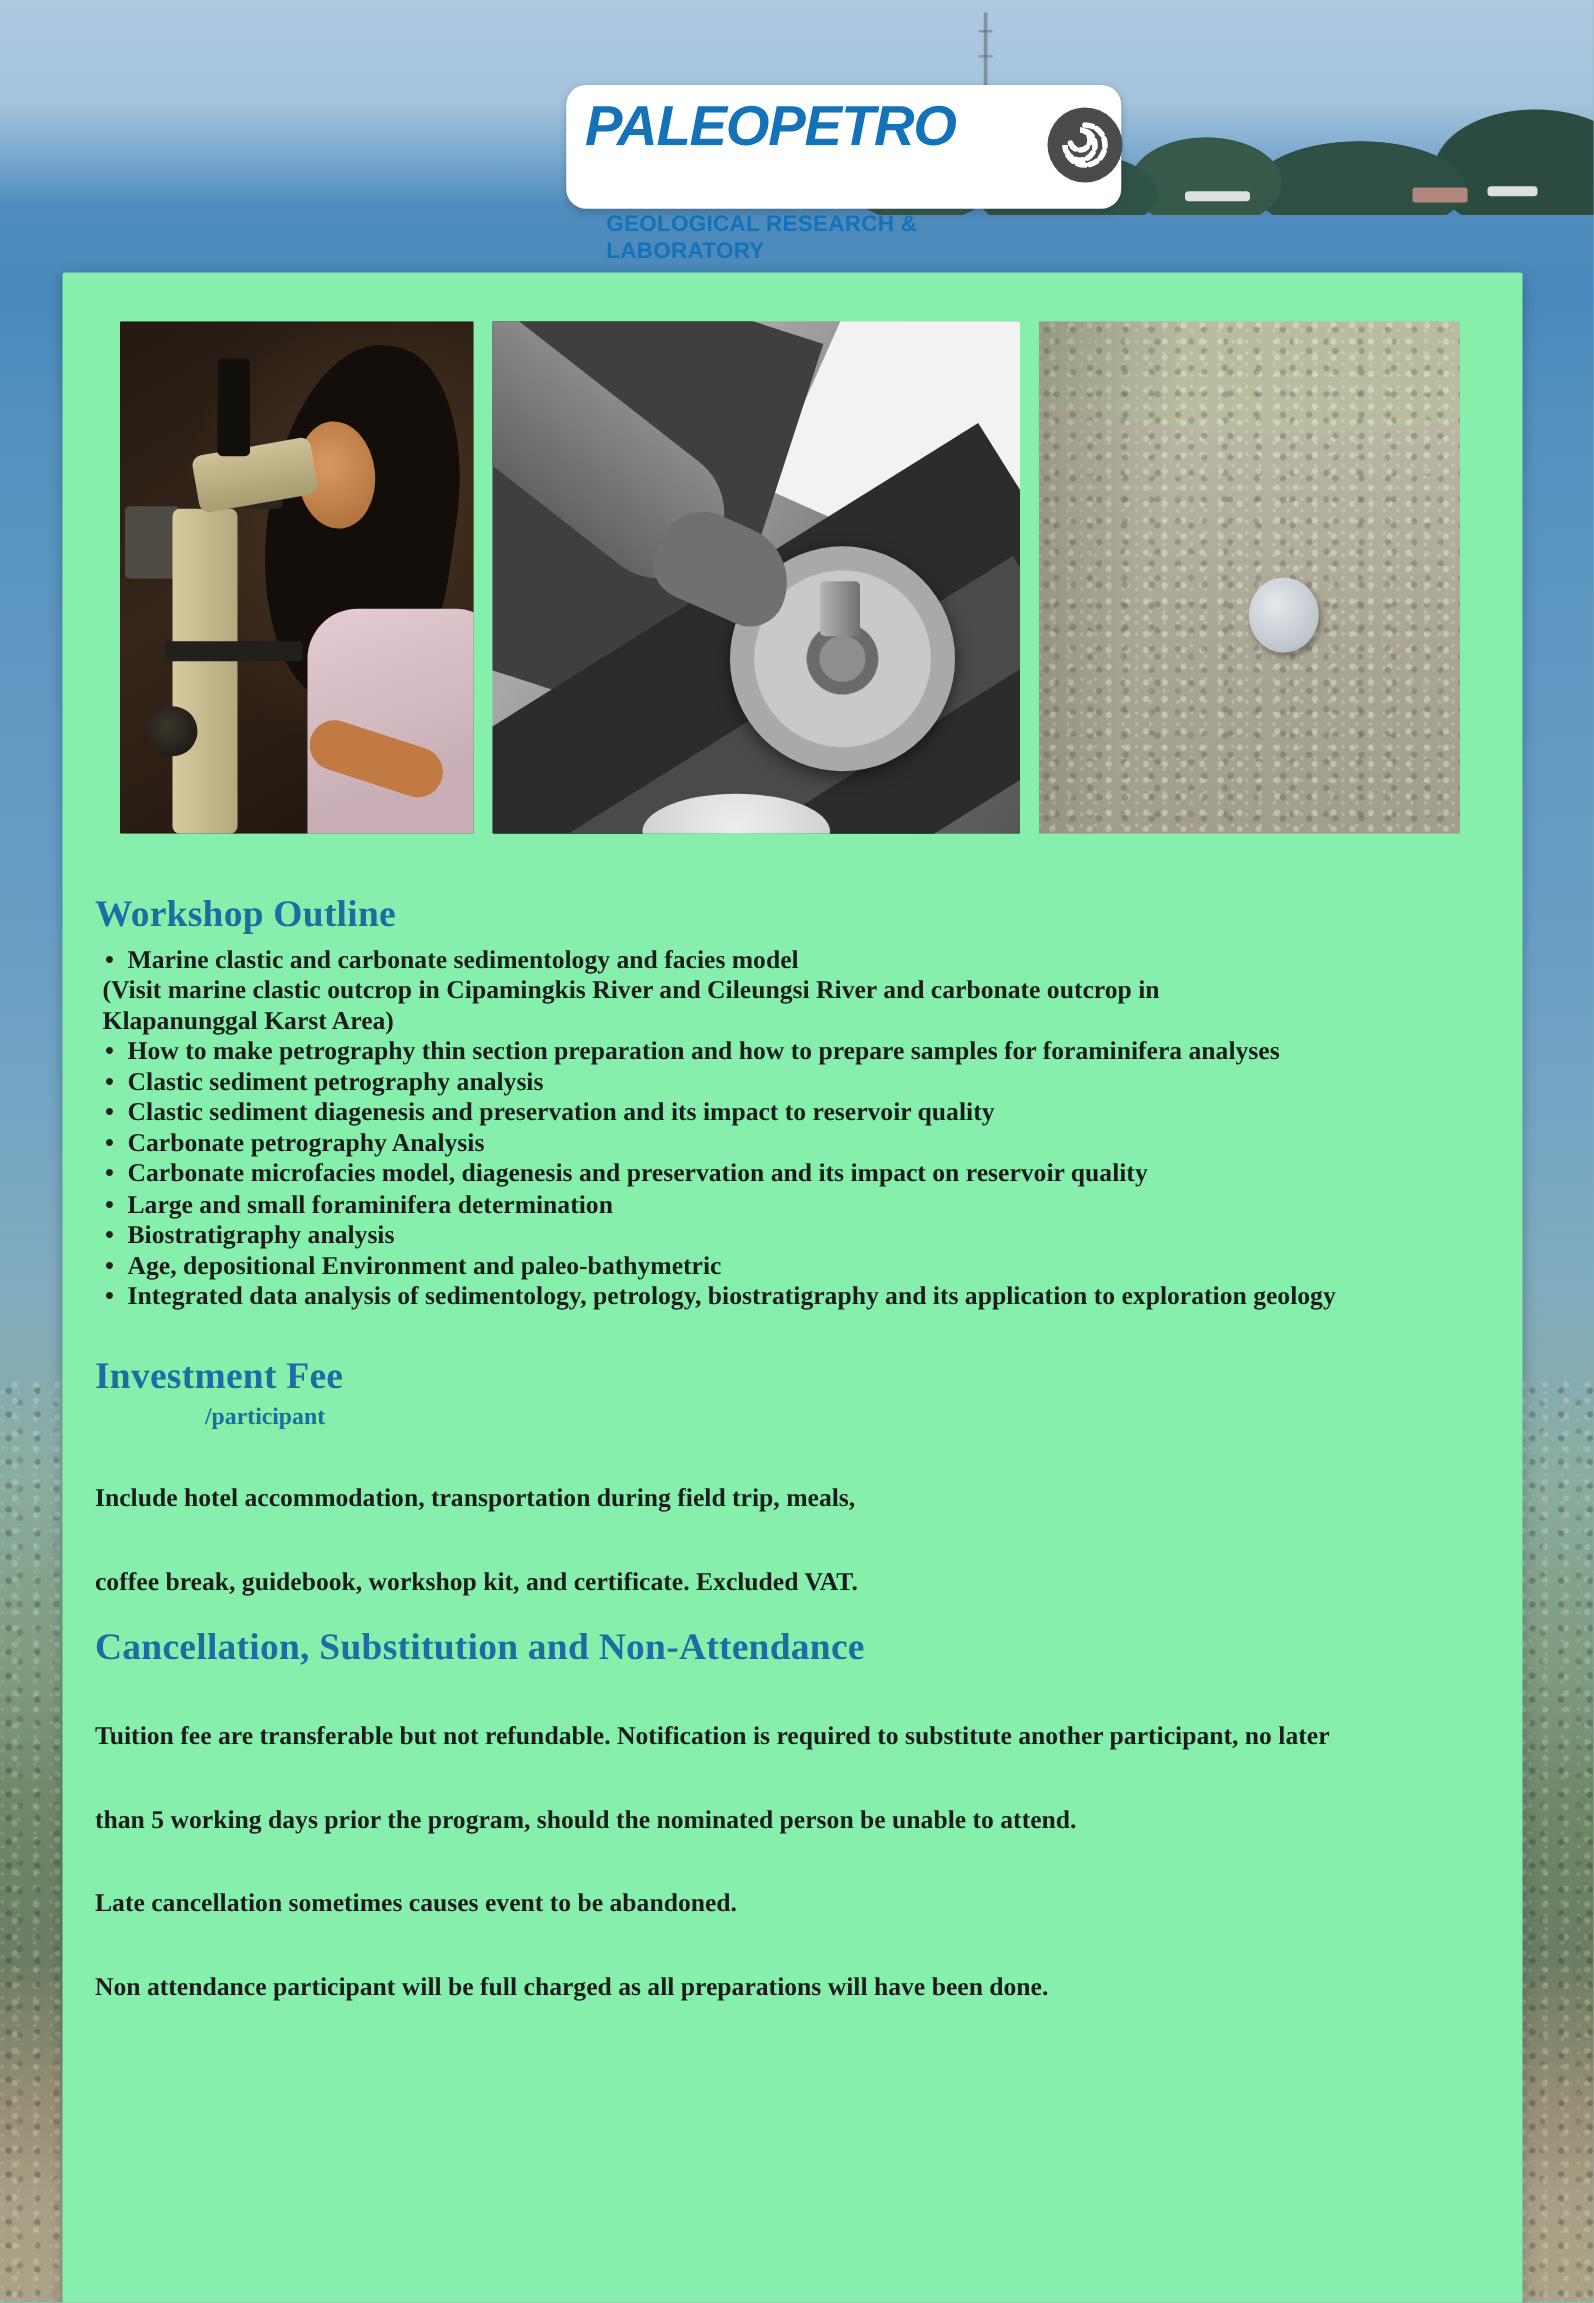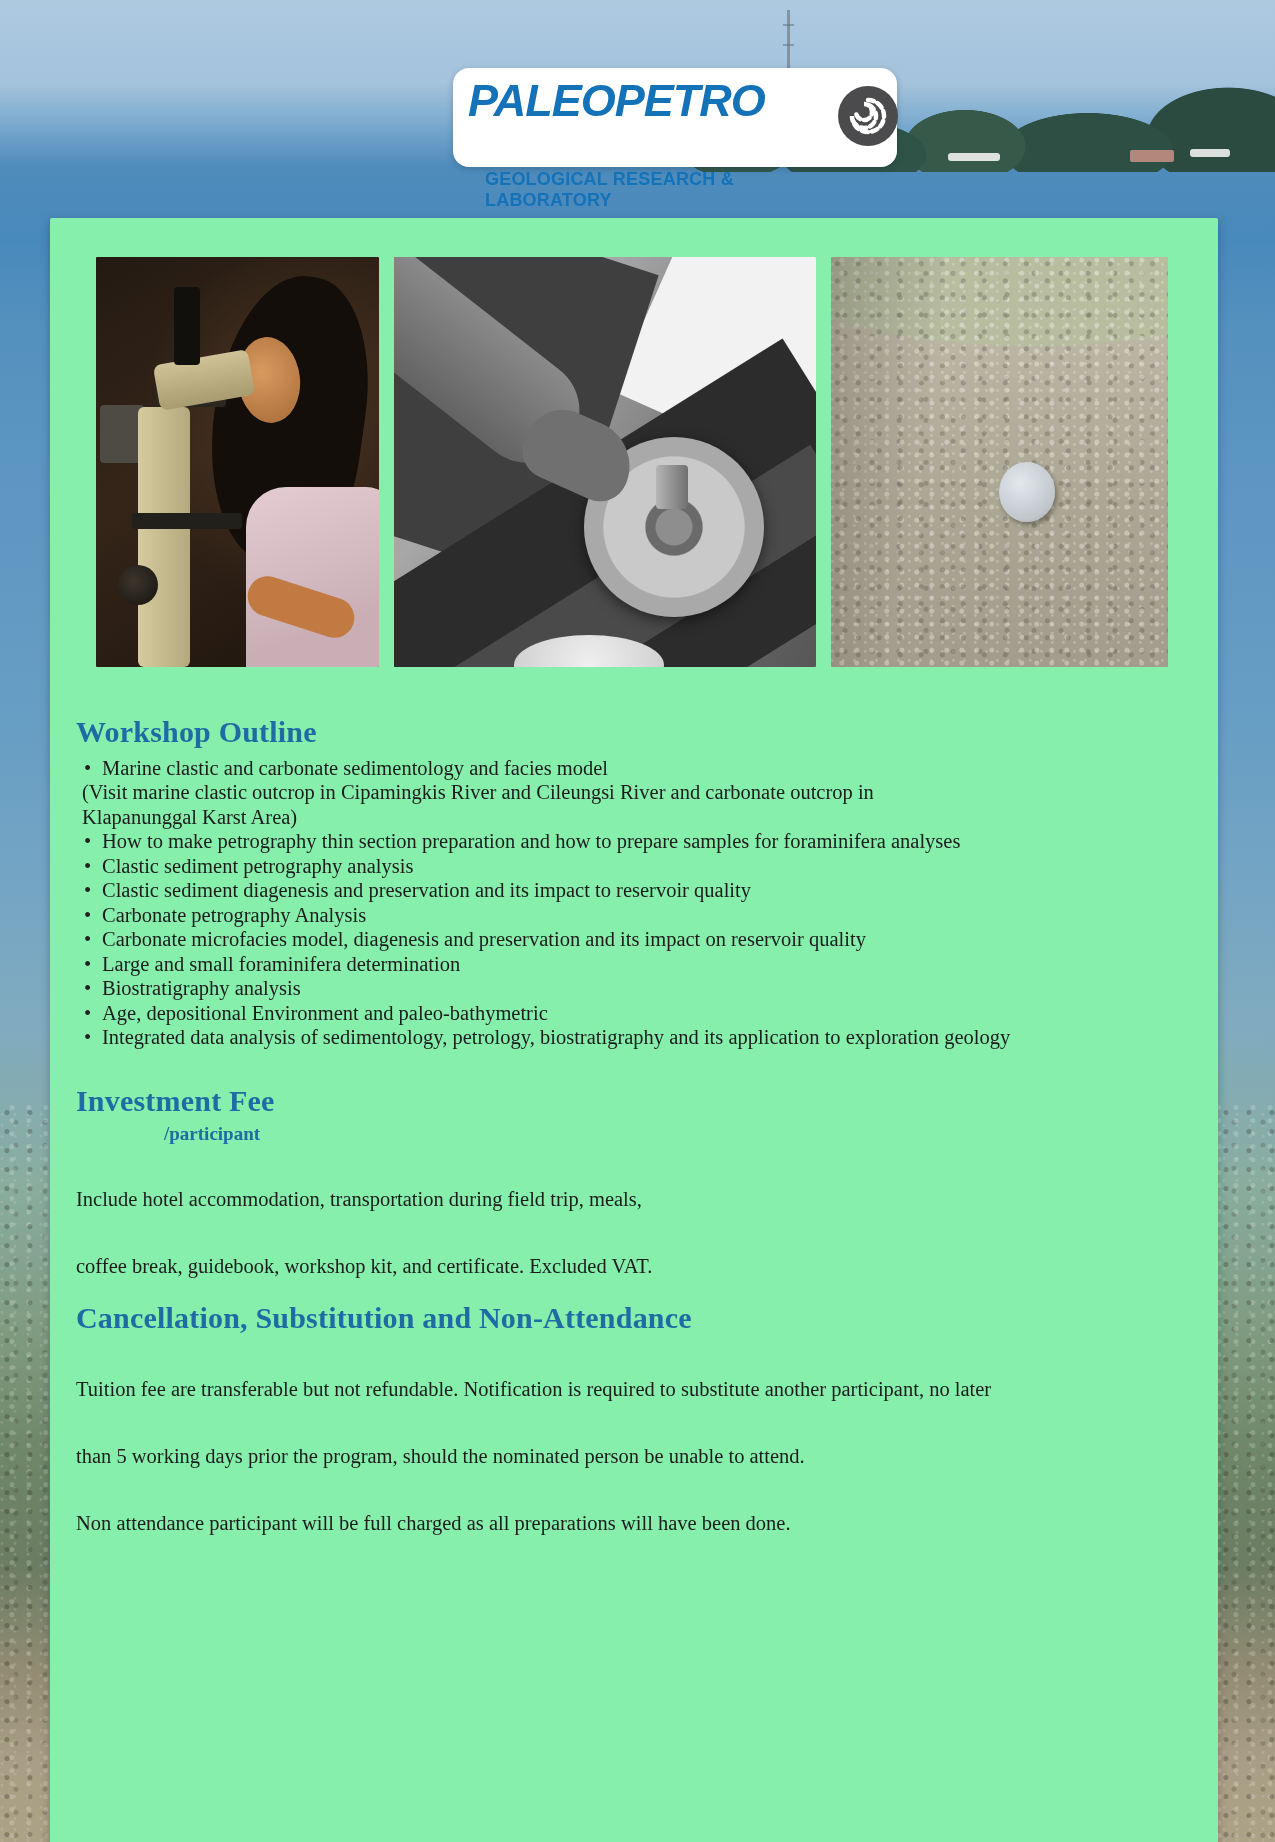--- a/index.html
+++ b/index.html
@@ -128,21 +128,21 @@
   .p3-coin{position:absolute;left:168px;top:205px;width:56px;height:60px;border-radius:50%;
       background:radial-gradient(circle at 38% 35%, #e3e8ec, #bfc6cc 70%, #9aa2a9);
       box-shadow:2px 3px 5px rgba(40,40,30,.45);}
 
   
   .content{position:absolute;left:26px;top:497px;width:1116px;color:#1c1c1c;}
   .sec-title{
     font-size:30px;font-weight:bold;color:#1e6ca3;margin:0 0 6px 0;line-height:1.15;
     letter-spacing:.2px;
   }
-  .body-line, .bullet-line{font-size:20.5px;line-height:24.5px;}
+  .body-line, .bullet-line{font-size:20.5px;line-height:24.5px;font-weight:bold;}
   .bullet-line{position:relative;padding-left:26px;}
   .bullet-line::before{content:"\2022";position:absolute;left:8px;top:0;color:#222;}
   .bullet-line.no-bullet{padding-left:6px;}
   .bullet-line.no-bullet::before{content:"";}
   .gap-lg{height:34px;}
   .gap-md{height:22px;}
   .fee-line{font-size:19px;font-weight:bold;color:#1e6ca3;margin:2px 0 2px 88px;line-height:1.1;}
   .para .body-line{line-height:26px;margin-top:41px;}
 
   
@@ -254,20 +254,21 @@
 
     <div class="gap-md"></div>
 
     <h2 class="sec-title">Cancellation, Substitution and Non-Attendance</h2>
     <div class="para">
 
         <div class="body-line">Tuition fee are transferable but not refundable. Notification is required to substitute another participant, no later</div>
 
         <div class="body-line">than 5 working days prior the program, should the nominated person be unable to attend.</div>
 
+        <div class="body-line">Late cancellation sometimes causes event to be abandoned.</div>
 
         <div class="body-line">Non attendance participant will be full charged as all preparations will have been done.</div>
       </div>
 
   </div>
 
   <div class="footer-bar">
     <svg class="mail-hex" viewBox="0 0 46 48">
       <polygon points="23,1 43,12.5 43,35.5 23,47 3,35.5 3,12.5" fill="#27b46e"></polygon>
       <polygon points="23,1 43,12.5 43,35.5 23,47" fill="#1e9d5f" opacity="0.55"></polygon>

